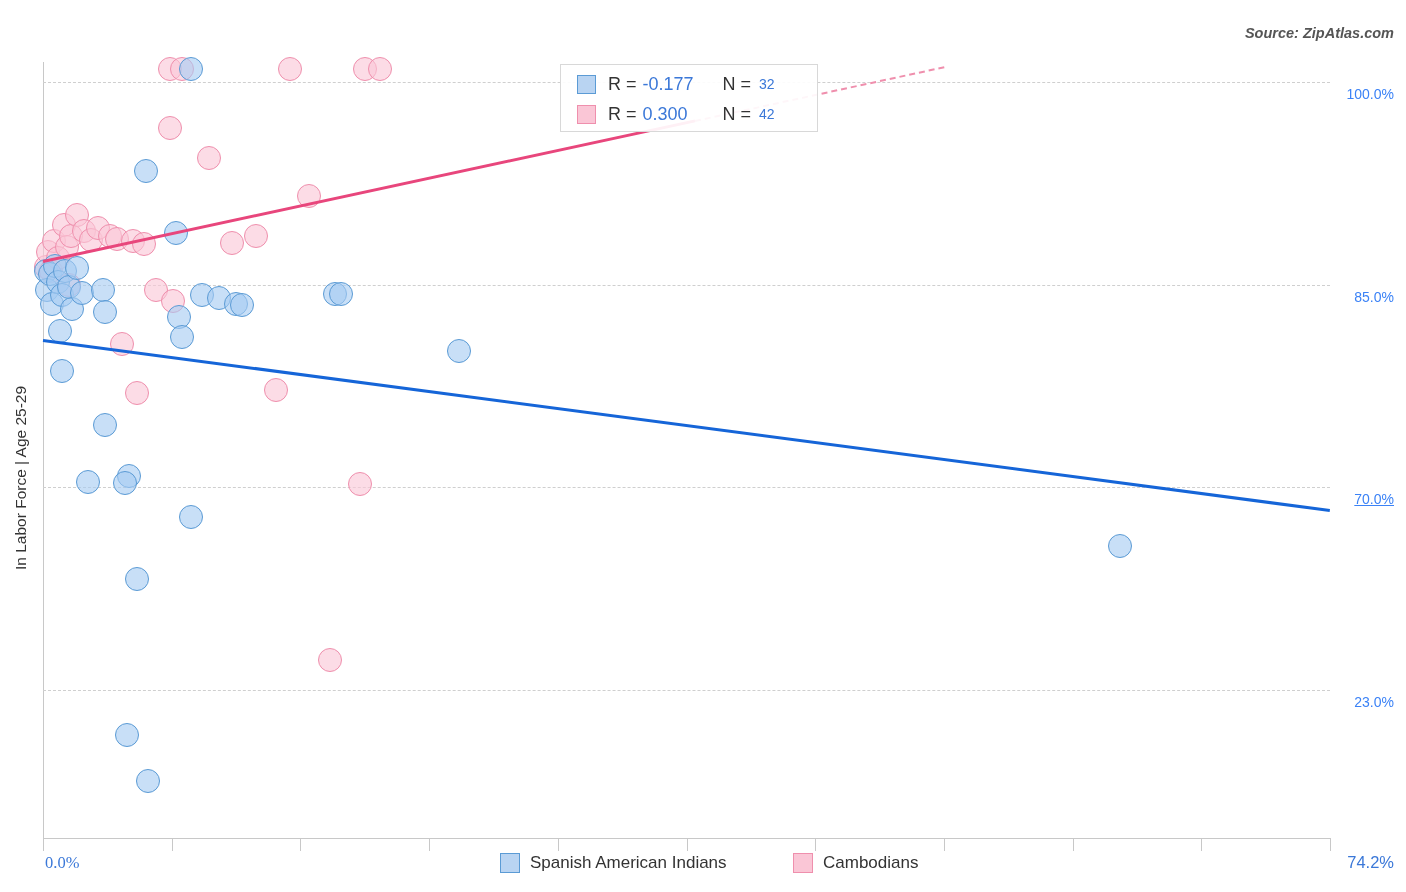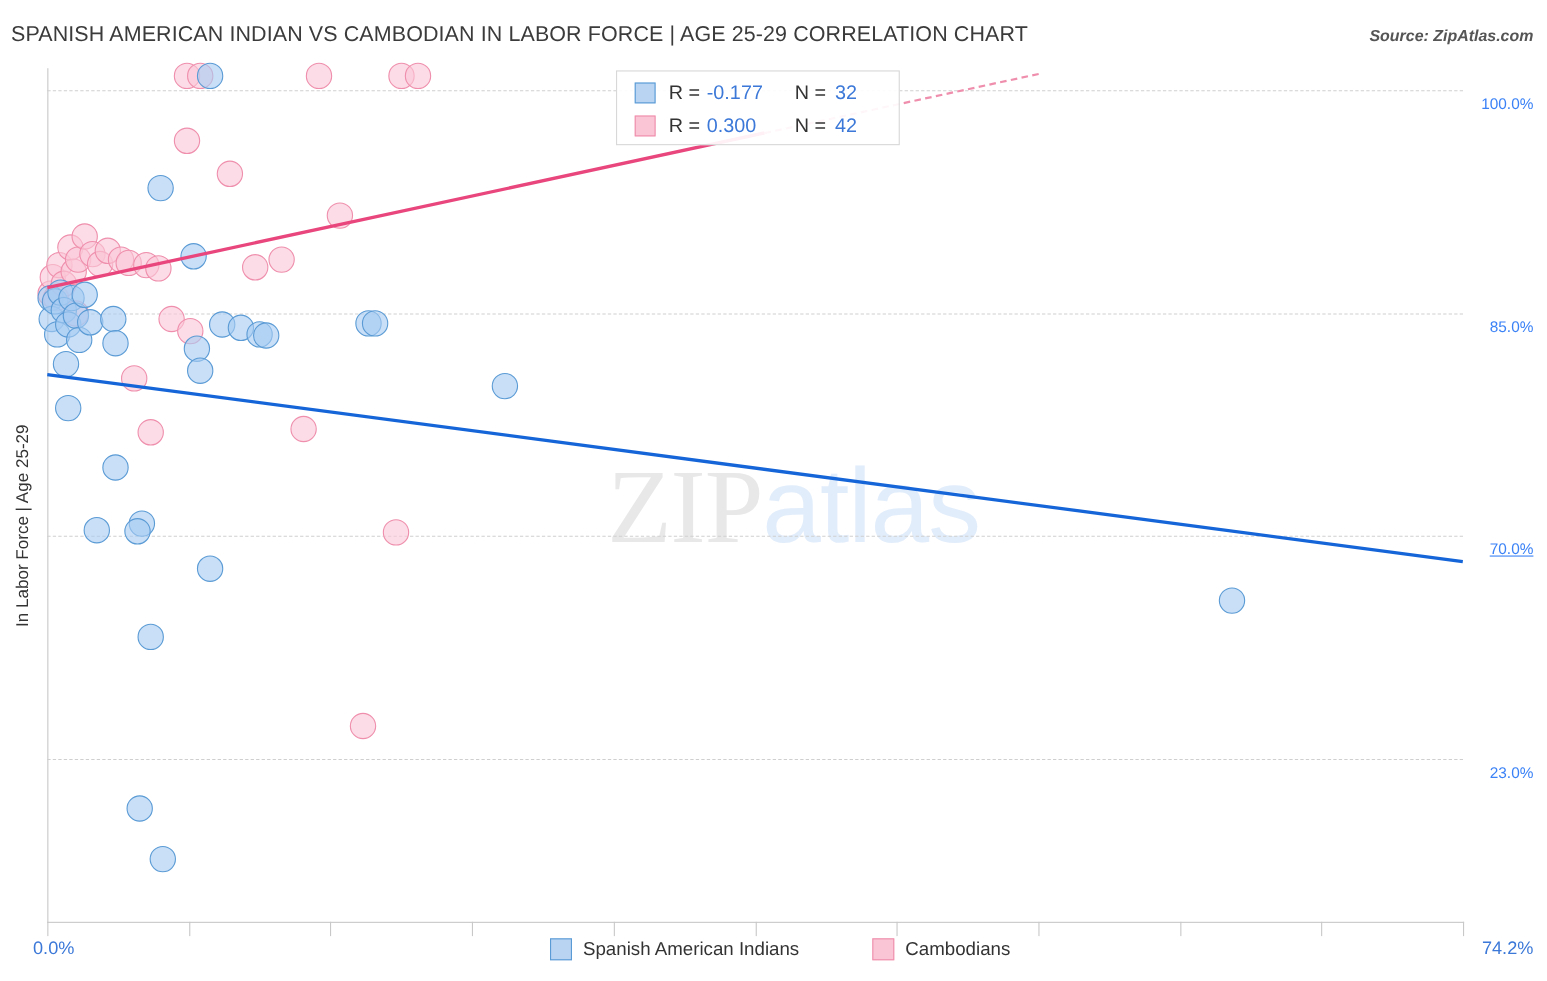--- a/index.html
+++ b/index.html
@@ -191,21 +191,21 @@
     min-width: 58px;
     display: inline-block;
     text-align: left;
   }
   .stat-n {
     font-size: 18px;
     color: #333;
     margin-left: 22px;
   }
   .stat-nv {
-    font-size: 18px;
+    font-size: 14px;
     color: #3b78d8;
     margin-left: 8px;
   }
   .bottom-legend {
     position: absolute;
     top: 853px;
     display: flex;
     align-items: center;
     gap: 10px;
   }
@@ -218,31 +218,27 @@
     width: 20px;
     height: 20px;
     box-sizing: border-box;
   }
 </style>
 </head>
 <body>
 
 <div id="chart-root">
 
-  <div class="title">SPANISH AMERICAN INDIAN VS CAMBODIAN IN LABOR FORCE | AGE 25-29 CORRELATION CHART</div>
   <div class="source">Source: ZipAtlas.com</div>
 
   <div class="ylabel">In Labor Force | Age 25-29</div>
 
   <div class="axis-left"></div>
   <div class="axis-bottom"></div>
 
-  <div class="watermark">
-    <span class="zip">ZIP</span><span class="atlas">atlas</span>
-  </div>
 
   <div class="plot" id="plot">
       <div class="gridline" style="top: 20.2435px;"></div>
       <div class="gridline" style="top: 222.678px;"></div>
       <div class="gridline" style="top: 425.113px;"></div>
       <div class="gridline" style="top: 627.548px;"></div>
       <div class="pt pink" style="left: -9.426px; top: 193.134px; width: 24px; height: 24px;"></div>
       <div class="pt pink" style="left: -6.852px; top: 178.289px; width: 24px; height: 24px;"></div>
       <div class="pt pink" style="left: -4.278px; top: 197.183px; width: 24px; height: 24px;"></div>
       <div class="pt pink" style="left: -0.846px; top: 167.492px; width: 24px; height: 24px;"></div>
@@ -331,21 +327,21 @@
       <div class="xtick" style="left: 429.1px;"></div>
       <div class="xtick" style="left: 557.8px;"></div>
       <div class="xtick" style="left: 686.5px;"></div>
       <div class="xtick" style="left: 815.2px;"></div>
       <div class="xtick" style="left: 943.9px;"></div>
       <div class="xtick" style="left: 1072.6px;"></div>
       <div class="xtick" style="left: 1201.3px;"></div>
       <div class="xtick" style="left: 1330px;"></div>
     </div>
 
-  <div class="xtick-label" style="left:30px;">0.0%</div>
+  <div class="xtick-label" style="left:45px;font-family:Liberation Serif, serif;">0.0%</div>
   <div class="xtick-label" style="right:12px;">74.2%</div>
 
   <div class="statbox">
     <div class="statrow" style="top:5px;">
       <span class="swatch blue"></span>
       <span class="stat-eq">R =</span>
       <span class="stat-r">-0.177</span>
       <span class="stat-n">N =</span>
       <span class="stat-nv">32</span>
     </div>

